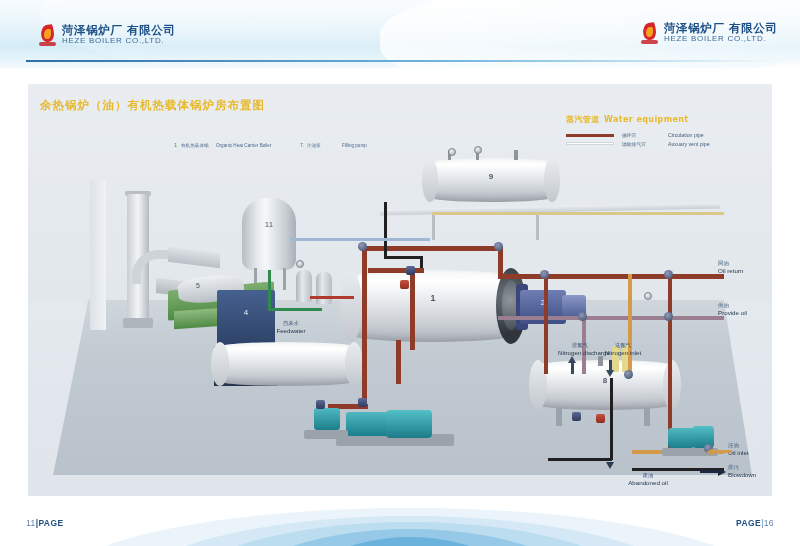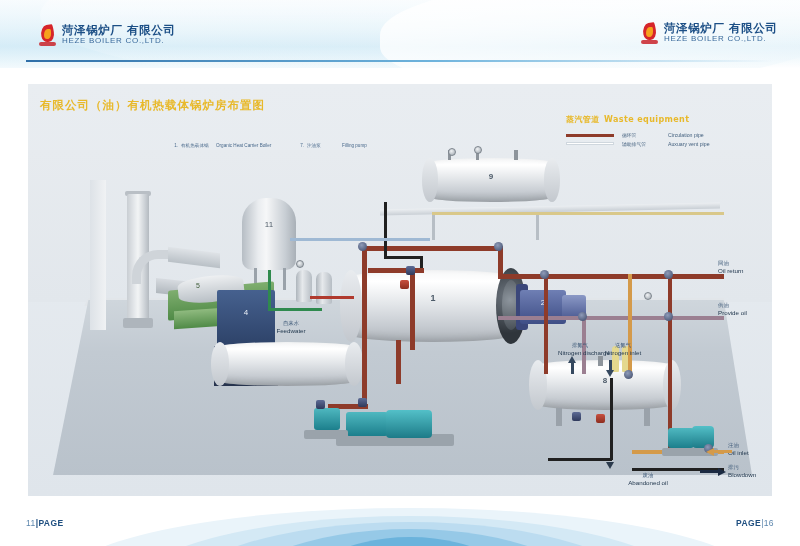--- a/index.html
+++ b/index.html
@@ -401,21 +401,21 @@
         <div class="logo-cn">菏泽锅炉厂 有限公司</div>
         <div class="logo-en">HEZE BOILER  CO.,LTD.</div>
       </div>
     </div>
 
     <div class="botline"></div>
   </div>
 
   <div class="panel">
 
-    <div class="title-cn">有限公司（油）有机热载体锅炉房布置图</div>
+    <div class="title-cn">余热锅炉（油）有机热载体锅炉房布置图</div>
 
     <div class="eqlist">
       <div class="eqcol">
         <div class="nums">
           <div>1.</div>
           <div>2.</div>
           <div>3.</div>
           <div>4.</div>
           <div>5.</div>
           <div>6.</div>
@@ -462,21 +462,21 @@
           <div>softener</div>
           <div>water tank</div>
           <div>Feed water pump</div>
         </div>
       </div>
     </div>
 
     <div class="legend">
       <div>
         <span class="legend-title">蒸汽管道</span>
-        <span class="legend-title">Waste equipment</span>
+        <span class="legend-title">Water equipment</span>
       </div>
       <div class="legend-rows" id="legend-rows">
           <div class="lrow">
             <div class="lswatch" style="background: rgb(142, 59, 42);"></div>
             <div class="lcn">循环管</div>
             <div class="len">Circulation pipe</div>
           </div>
           <div class="lrow">
             <div class="lswatch" style="background: rgb(255, 255, 255); border: 0.5px solid rgb(207, 215, 222);"></div>
             <div class="lcn">辅助排气管</div>

